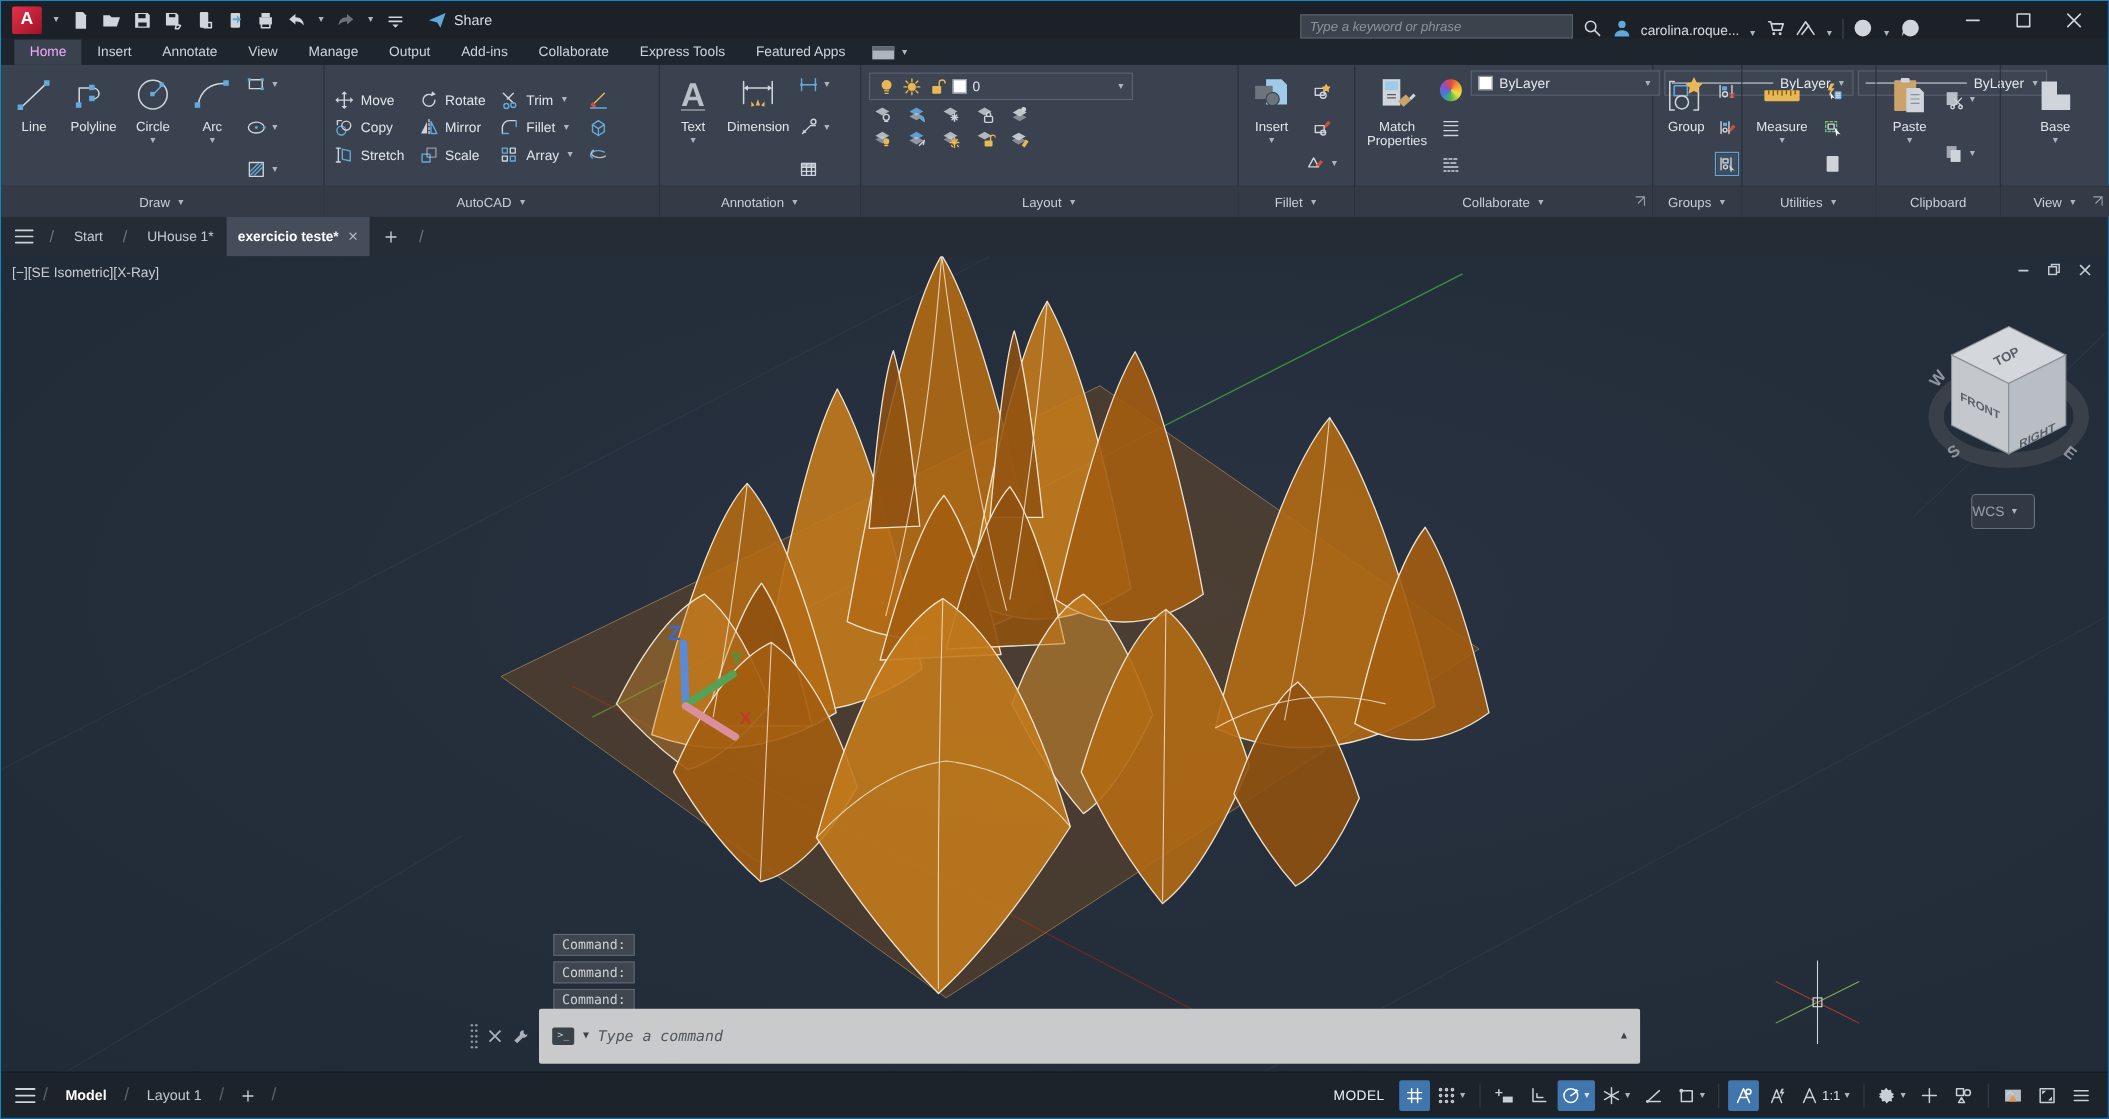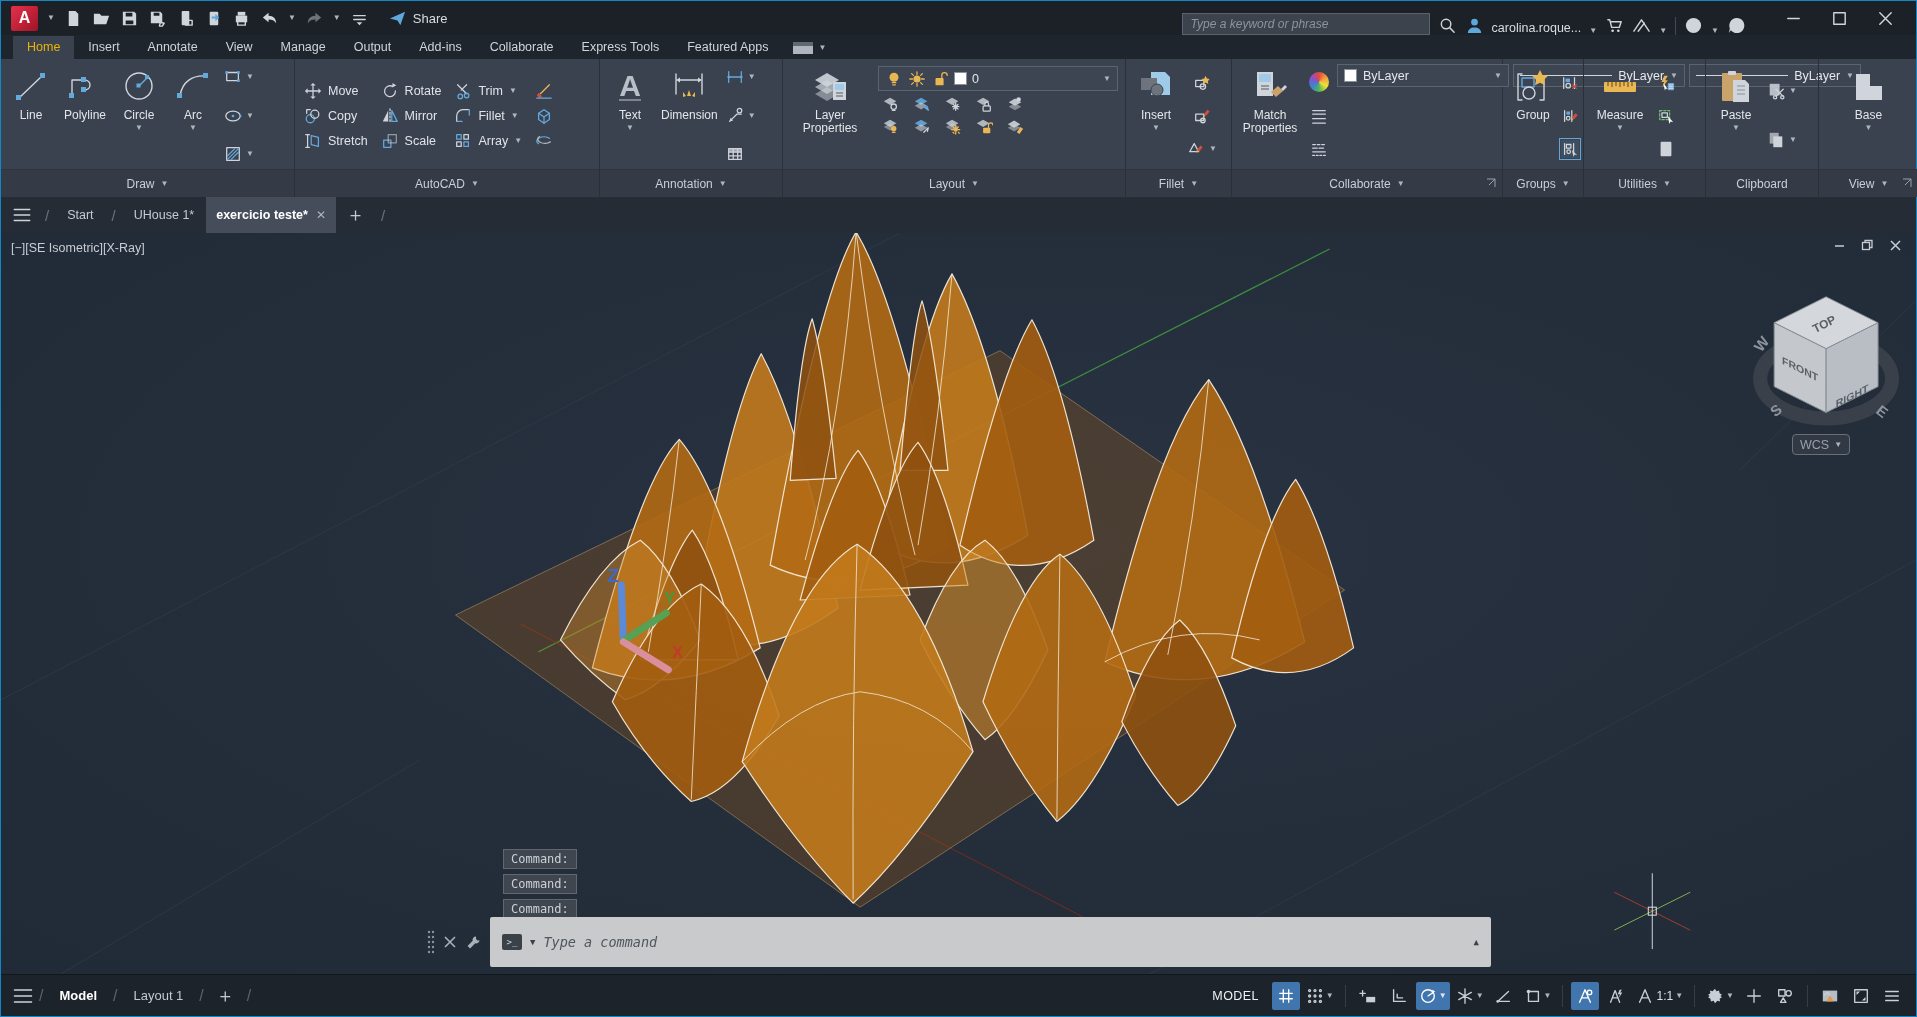--- a/index.html
+++ b/index.html
@@ -18,21 +18,21 @@
 .doc-title{position:absolute;left:505px;top:0;height:34px;display:flex;align-items:center;gap:16px;font-size:13px;color:#e4e8ec;white-space:nowrap}
 .tright{position:absolute;right:8px;top:0;height:34px;display:flex;align-items:flex-end;gap:8px}
 .searchbox{width:248px;height:22px;background:#3c434d;border:1px solid #5a626d;display:flex;align-items:center;padding:0 8px;font-size:12px;font-style:italic;color:#8d949c}
 .uname{font-size:12.5px;color:#d9dde2}
 .tdiv{width:1px;height:18px;background:#434a53}
 .winbtns{display:flex;align-items:center;gap:0;margin-left:16px}
 .winbtn{width:46px;height:34px;display:flex;align-items:center;justify-content:center}
 
 .rtabs{height:24px;background:#1f252c;display:flex;align-items:flex-end;padding-left:12px;flex:0 0 auto}
 .rtab{padding:4px 14px 5px;font-size:12.5px;color:#ced4da;cursor:default}
-.rtab.active{background:#3a424f;color:#eab308}
+.rtab.active{background:#3a424f;color:#f0abfc}
 .rtab-extra{display:flex;align-items:center;gap:4px;margin-left:10px;padding-bottom:4px}
 
 .ribbon{height:138px;background:#3a424f;display:flex;flex:0 0 auto}
 .panel{display:flex;flex-direction:column;border-right:1px solid #2a303a;flex:0 0 auto}
 .pbody{height:110px;display:flex;align-items:stretch;padding:5px 7px 2px;gap:8px}
 .plabel{height:28px;background:#343b47;border-top:1px solid #2f3640;display:flex;align-items:center;justify-content:center;gap:6px;font-size:12px;color:#c9cfd6;position:relative}
 .bigbtn{display:flex;flex-direction:column;align-items:center;padding-top:3px;gap:2px;font-size:12px;color:#e2e6ea;text-align:center;line-height:13px;min-width:46px}
 .glyph{height:40px;display:flex;align-items:center;justify-content:center}
 .glyph svg{width:38px;height:38px;display:block}
 .glyph .st{stroke:#cfd5db;fill:none;stroke-width:1.4;stroke-linecap:round;stroke-linejoin:round}
@@ -61,21 +61,21 @@
 .fslash{color:#6a727c;font-size:15px;padding:0 6px}
 .ftab{padding:0 10px;height:100%;display:flex;align-items:center;gap:8px}
 .ftab.active{background:#454d5b;color:#fff;font-weight:bold}
 .ftab .x{color:#aeb5bd;font-weight:normal;font-size:12px}
 .fplus{font-size:19px;color:#c3cad2;padding:0 8px}
 
 .viewport{flex:1;position:relative;background:radial-gradient(ellipse at 55% 42%,#293342 0%,#242d3a 55%,#212a37 100%);overflow:hidden}
 .scene{position:absolute;inset:0;width:100%;height:100%}
 .vplabel{position:absolute;left:10px;top:8px;font-size:12.5px;color:#c8cdd3}
 .vpctl{position:absolute;right:14px;top:6px;display:flex;gap:15px;align-items:center}
-.wcs{position:absolute;right:66px;top:201px;width:58px;height:21px;border:1px solid #6a7078;border-radius:4px;background:rgba(80,86,94,.30);display:flex;align-items:center;justify-content:center;gap:5px;font-size:12.5px;color:#9aa0a8}
+.wcs{position:absolute;right:66px;top:216px;width:58px;height:32px;border:1px solid #6a7078;border-radius:4px;background:rgba(80,86,94,.30);display:flex;align-items:center;justify-content:flex-start;gap:5px;font-size:12.5px;color:#9aa0a8}
 .cmdpill{position:absolute;left:502px;padding:2px 7px;background:#3f4650;border:1px solid #61676f;font-family:"DejaVu Sans Mono",monospace;font-size:12px;color:#ccd1d6}
 .cmddock{position:absolute;left:424px;top:684px;width:1066px;height:50px;display:flex;align-items:stretch}
 .cmdgrip{display:flex;align-items:center;gap:8px;padding:0 8px 0 2px}
 .cmdbar{flex:1;background:#c8cacc;border-radius:2px;display:flex;align-items:center;gap:8px;padding:0 12px;font-family:"DejaVu Sans Mono",monospace;font-size:13.5px;font-style:italic;color:#50565d}
 .cmdico{width:20px;height:16px;background:#3a4149;border-radius:2px;color:#cfd5db;font-size:9px;font-style:normal;display:flex;align-items:center;justify-content:center;font-family:"DejaVu Sans Mono",monospace}
 .cmdcaret{color:#3a4149;font-size:9px;font-style:normal}
 
 .statusbar{height:42px;background:#1d232b;border-top:1px solid #11161c;display:flex;align-items:center;padding:0 10px;flex:0 0 auto}
 .sleft{display:flex;align-items:center;gap:4px;font-size:13px}
 .stab{padding:0 12px;color:#c2c9d1}
@@ -455,33 +455,20 @@
         </div>
       </div>
       <div class="plabel">
           <span>Annotation</span>
           <span class="caret">▼</span>
         </div>
     </section>
 
     <section class="panel" style="width:343px">
       <div class="pbody">
-        <div class="bigbtn" style="min-width:66px">
-          <div class="glyph">
-              <svg viewBox="0 0 38 38">
-                <path class="fg" d="M4 12l12-7 12 7-12 7z" opacity=".9"></path>
-                <path class="fg" d="M4 19l12-7 12 7-12 7z" opacity=".7"></path>
-                <path class="fg" d="M4 26l12-7 12 7-12 7z" opacity=".5"></path>
-                <rect x="22" y="14" width="13" height="18" fill="#cfd5db"></rect>
-                <rect x="24" y="16" width="9" height="6" fill="#9fcbe8"></rect>
-                <path d="M25 25h7M25 28h7" stroke="#555b63" stroke-width="1.2"></path>
-              </svg>
-            </div>
-          <span>Layer Properties</span>
-        </div>
         <div class="layerctl">
           <div class="layercombo">
             <svg class="mini" viewBox="0 0 20 20">
                 <circle class="fy" cx="10" cy="8" r="5"></circle>
                 <path class="y" d="M8 14h4M8.5 16.5h3"></path>
               </svg>
             <svg class="mini" viewBox="0 0 20 20">
                 <circle class="fy" cx="10" cy="10" r="4"></circle>
                 <path class="y" d="M10 2v3M10 15v3M2 10h3M15 10h3M4 4l2 2M14 14l2 2M16 4l-2 2M6 14l-2 2"></path>
               </svg>

